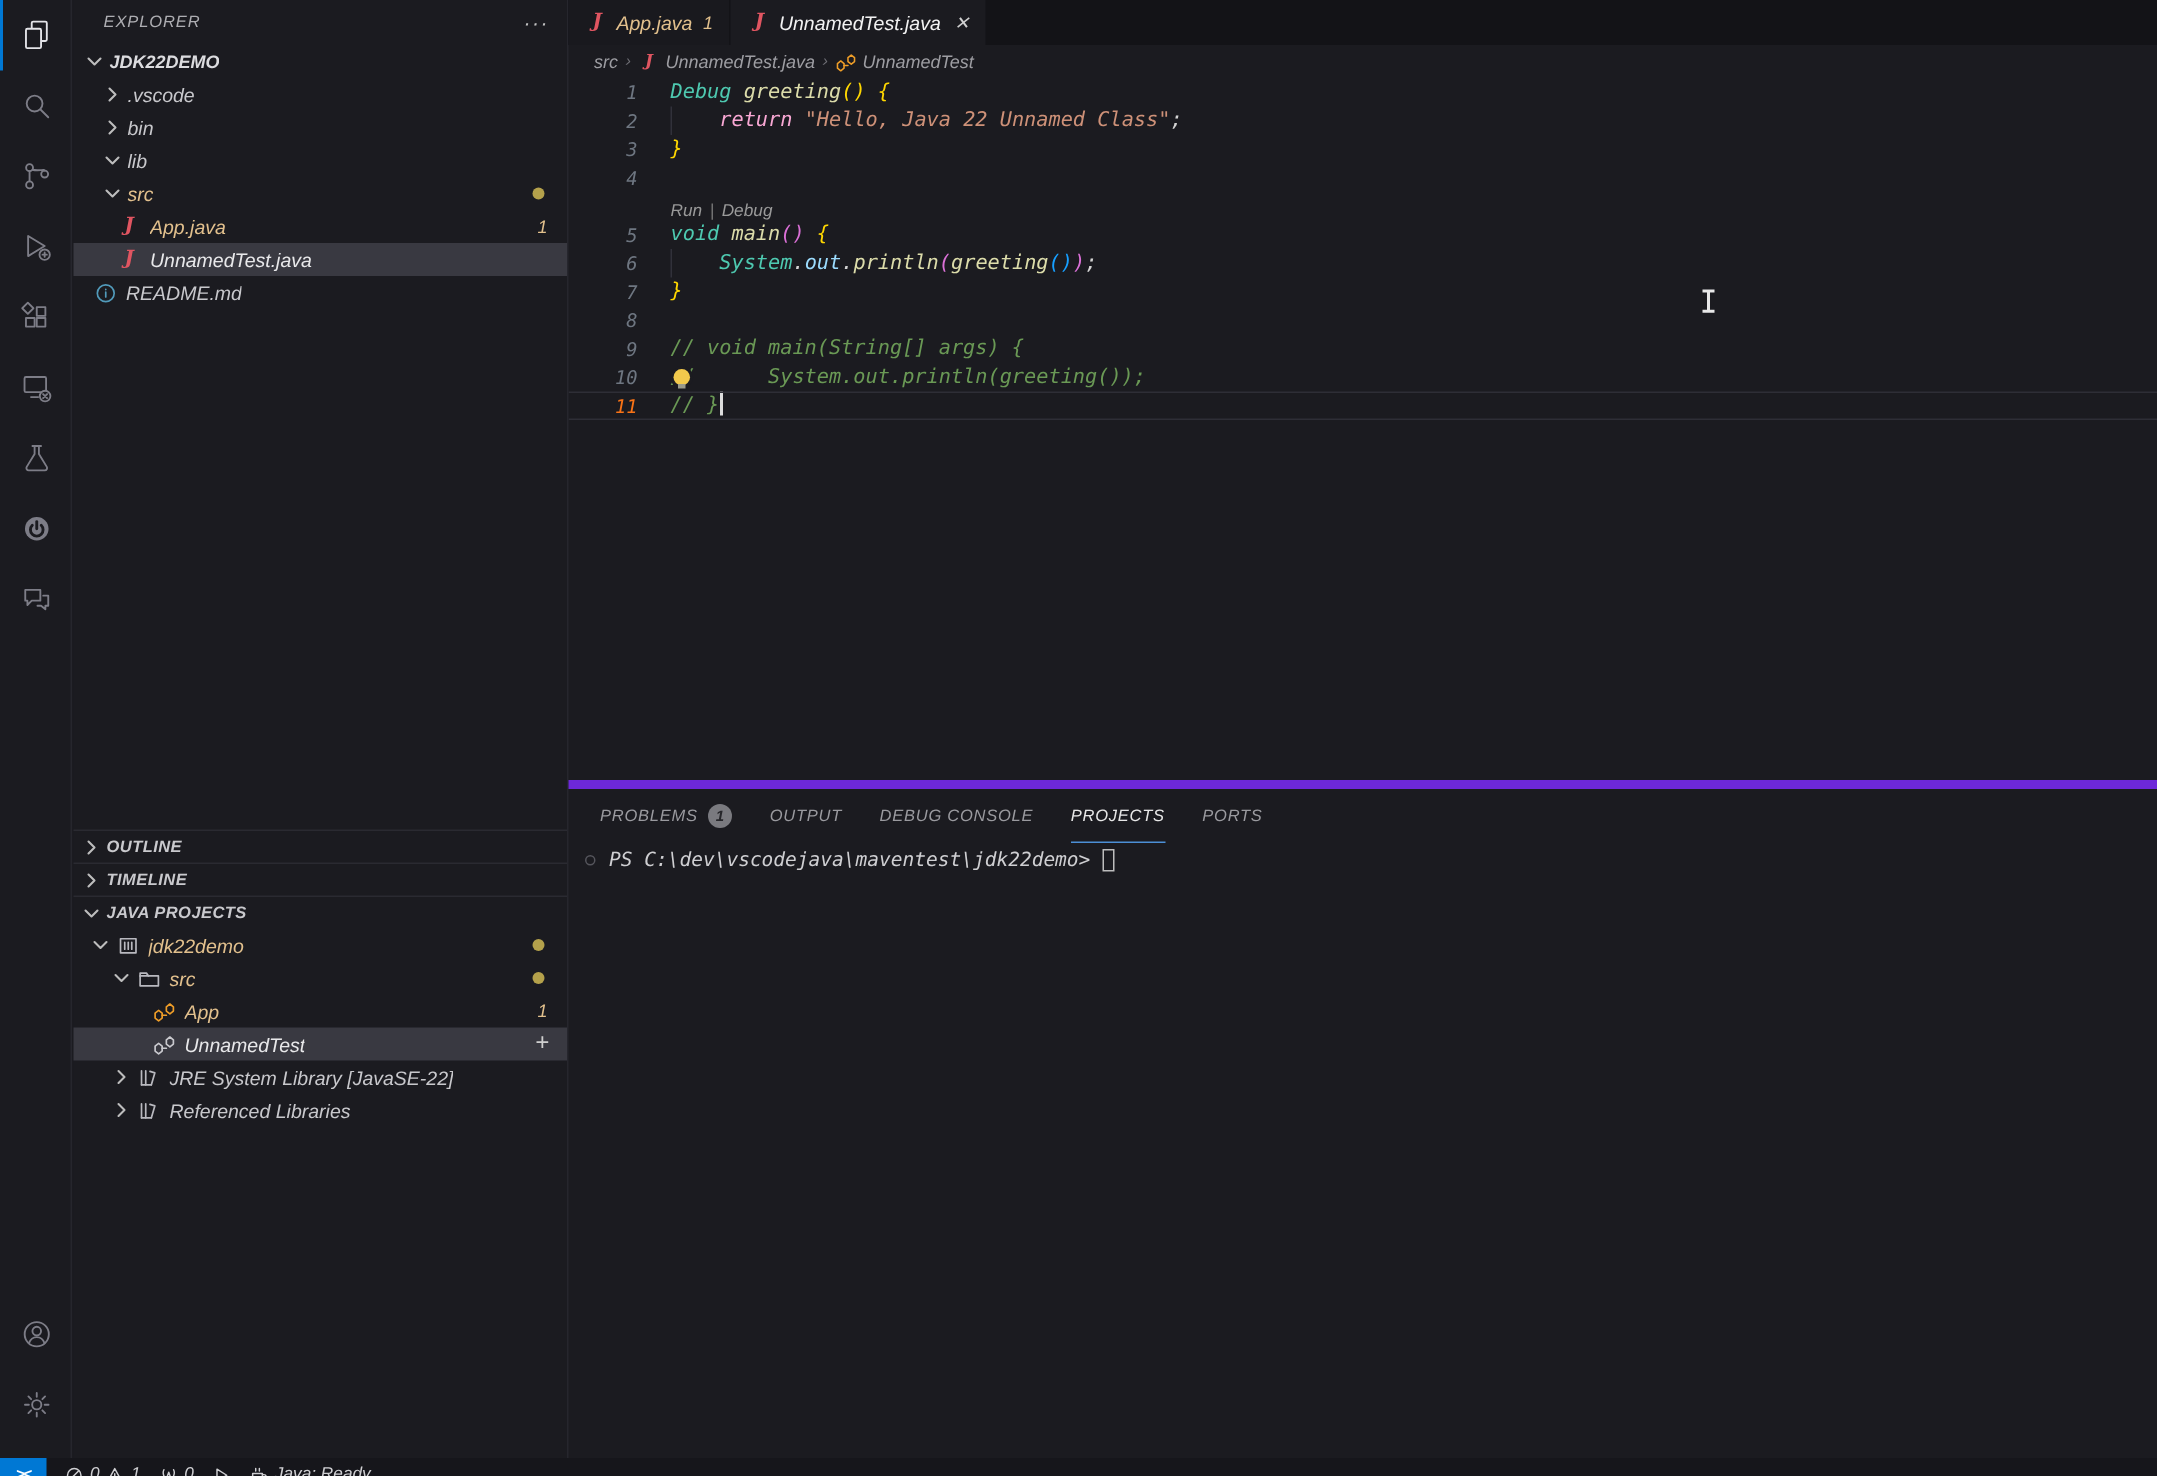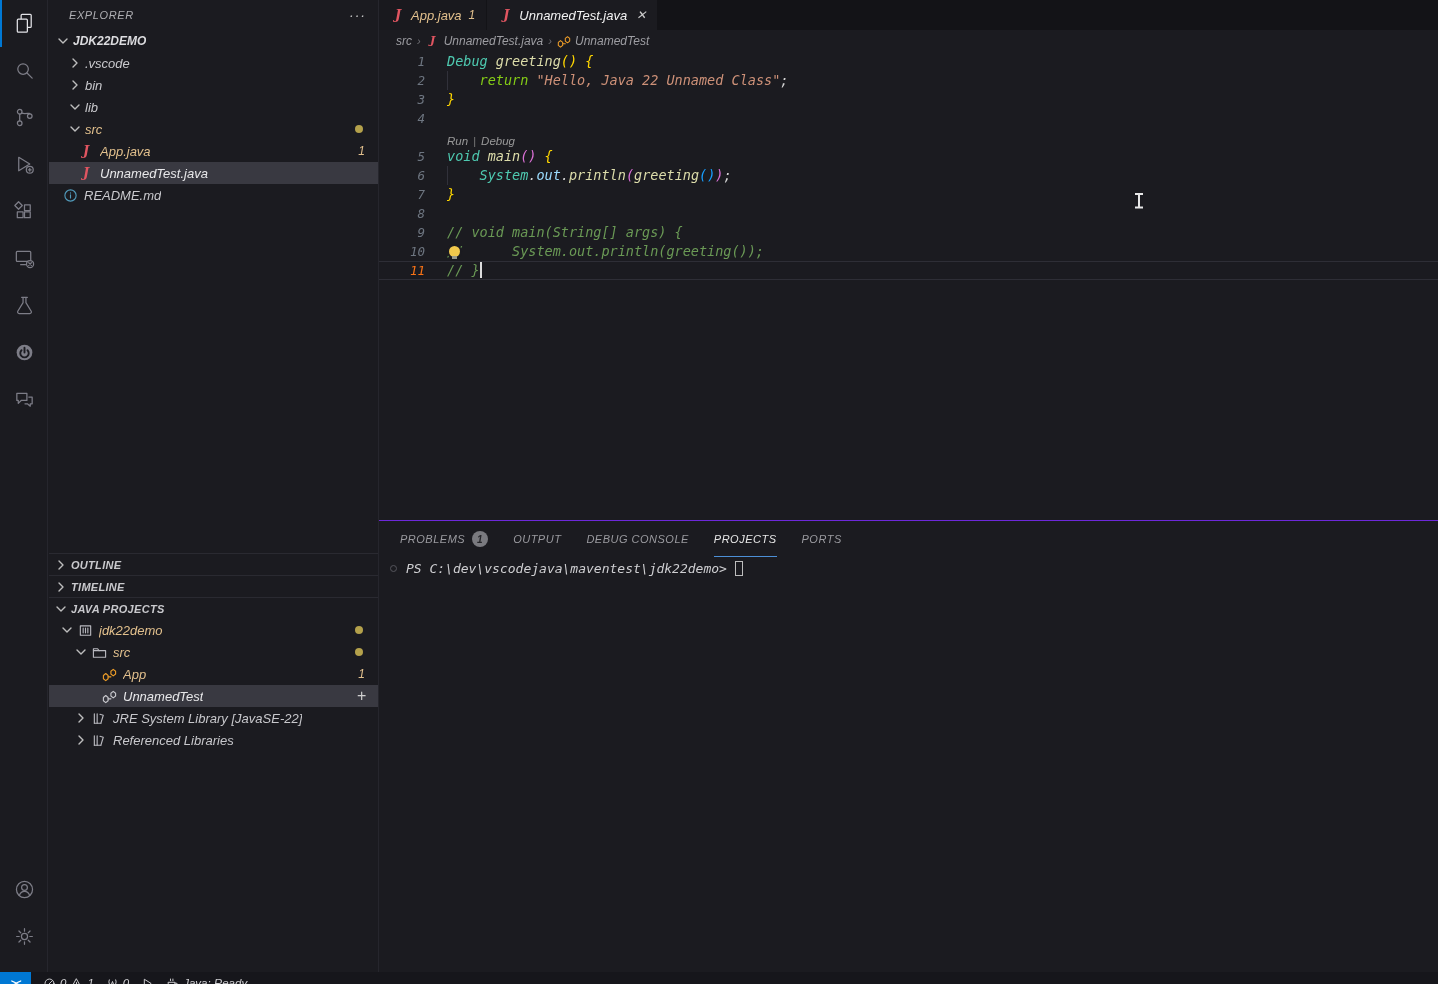--- a/index.html
+++ b/index.html
@@ -52,33 +52,33 @@
   .editor{position:absolute;top:52px;left:0;right:0;height:468px;overflow:hidden;}
   .code-row{position:relative;height:19px;display:flex;font-family:"DejaVu Sans Mono",monospace;font-size:13.5px;line-height:19px;white-space:pre;}
   .code-row .gutter{width:46px;flex:none;text-align:right;color:#6e7681;font-size:12.5px;}
   .code-row.current .gutter{color:#f97316;}
   .code-row .code-text{position:relative;margin-left:22px;}
   .code-row .code-text.guide::before{content:"";position:absolute;left:0;top:0;height:19px;width:1px;background:#31313a;}
   .code-row.current::after{content:"";position:absolute;left:0;right:0;top:0;bottom:0;border-top:1px solid #2e2e36;border-bottom:1px solid #2e2e36;pointer-events:none;}
   .codelens-row{height:19px;display:flex;align-items:flex-end;padding-left:68px;font-size:11.5px;color:#999999;font-family:"Liberation Sans",sans-serif;}
   .codelens-row .lens{cursor:pointer;}
   .codelens-row .lsep{margin:0 5px;color:#777;}
-  .tk-type{color:#4ec9b0}.tk-fn{color:#dcdcaa}.tk-kw{color:#84cc16}.tk-str{color:#ce9178}
+  .tk-type{color:#4ec9b0}.tk-fn{color:#dcdcaa}.tk-kw{color:#f9a8d4}.tk-str{color:#ce9178}
   .tk-cm{color:#6a9955}.tk-pl{color:#d4d4d4}.tk-var{color:#9cdcfe}
   .tk-b1{color:#ffd700}.tk-b2{color:#da70d6}.tk-b3{color:#179fff}
   .caret{display:inline-block;width:2px;height:16px;background:#dcdcdc;vertical-align:-3px;}
   .bulb{position:absolute;left:70px;top:4px;width:11px;height:11px;border-radius:50%;background:#f2c94c;box-shadow:0 0 0 2px #1b1b20;}
   .bulb::after{content:"";position:absolute;left:3px;top:10px;width:5px;height:3px;background:#9a9a8a;}
 
   .ibeam{position:absolute;left:755px;top:193px;width:9px;height:15px;pointer-events:none;}
   .ibeam::before{content:"";position:absolute;left:4px;top:1px;height:13px;width:1.5px;background:#e8e8e8;}
   .ibeam::after{content:"";position:absolute;left:1px;top:0;width:7.5px;height:1.5px;background:#e8e8e8;box-shadow:0 13.5px 0 #e8e8e8;}
 
   
-  .panel{position:absolute;left:0;right:0;top:520px;bottom:0;border-top:1px solid #6d28d9;}
+  .panel{position:absolute;left:0;right:0;top:520px;bottom:0;border-top:6px solid #6d28d9;}
   .panel-tabs{height:36px;display:flex;align-items:center;gap:25px;padding-left:21px;}
   .panel-tab{display:flex;align-items:center;gap:7px;font-size:11px;letter-spacing:.5px;color:#9a9a9f;cursor:pointer;height:100%;}
   .panel-tab.active .plabel{color:#e7e7e7;}
   .panel-tab.active{box-shadow:inset 0 -1px 0 #4c8fd6;}
   .pbadge{width:16px;height:16px;border-radius:50%;background:#7a7a7f;color:#26262a;font-size:10px;display:flex;align-items:center;justify-content:center;font-weight:bold;}
   .terminal{position:absolute;left:0;top:40px;right:0;bottom:0;font-family:"DejaVu Sans Mono",monospace;font-size:13px;color:#cfcfd2;}
   .t-line{display:flex;align-items:center;padding-left:11px;}
   .t-deco{width:7px;height:7px;border-radius:50%;border:1px solid #55555c;margin-right:9px;flex:none;}
   .t-cursor{display:inline-block;width:8px;height:15px;border:1px solid #bdbdbd;margin-left:8px;vertical-align:-2px;}
 

